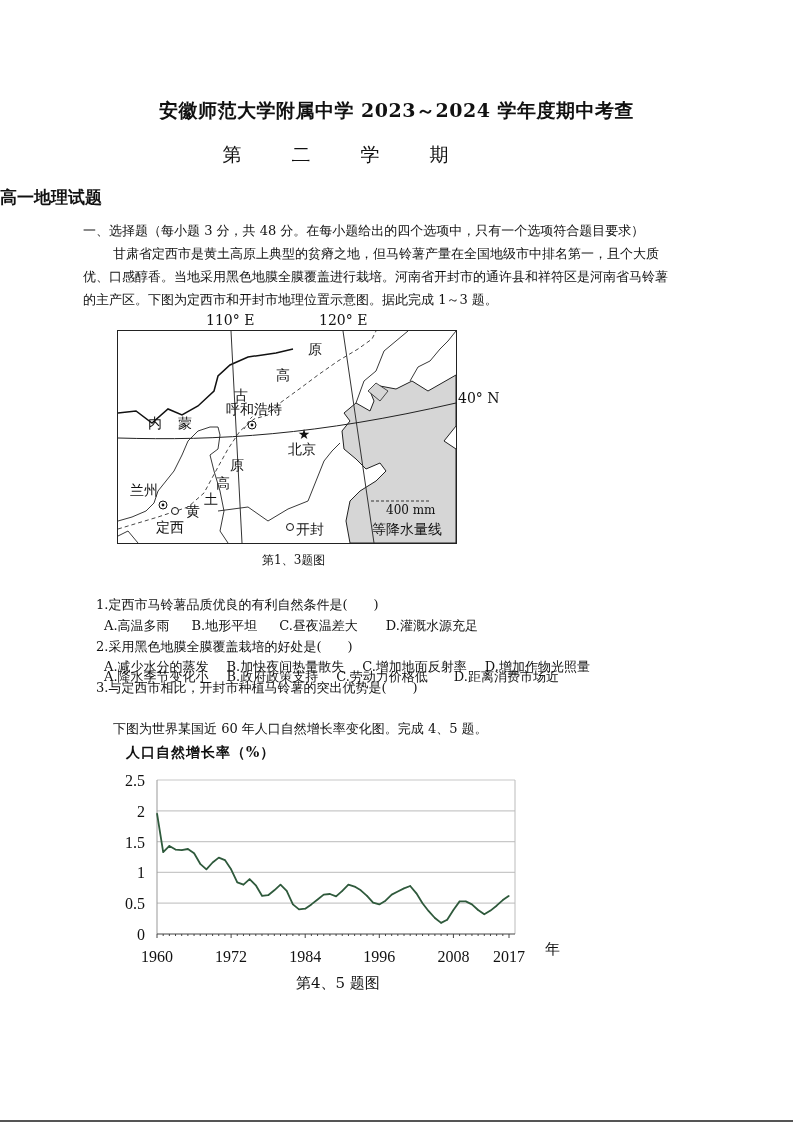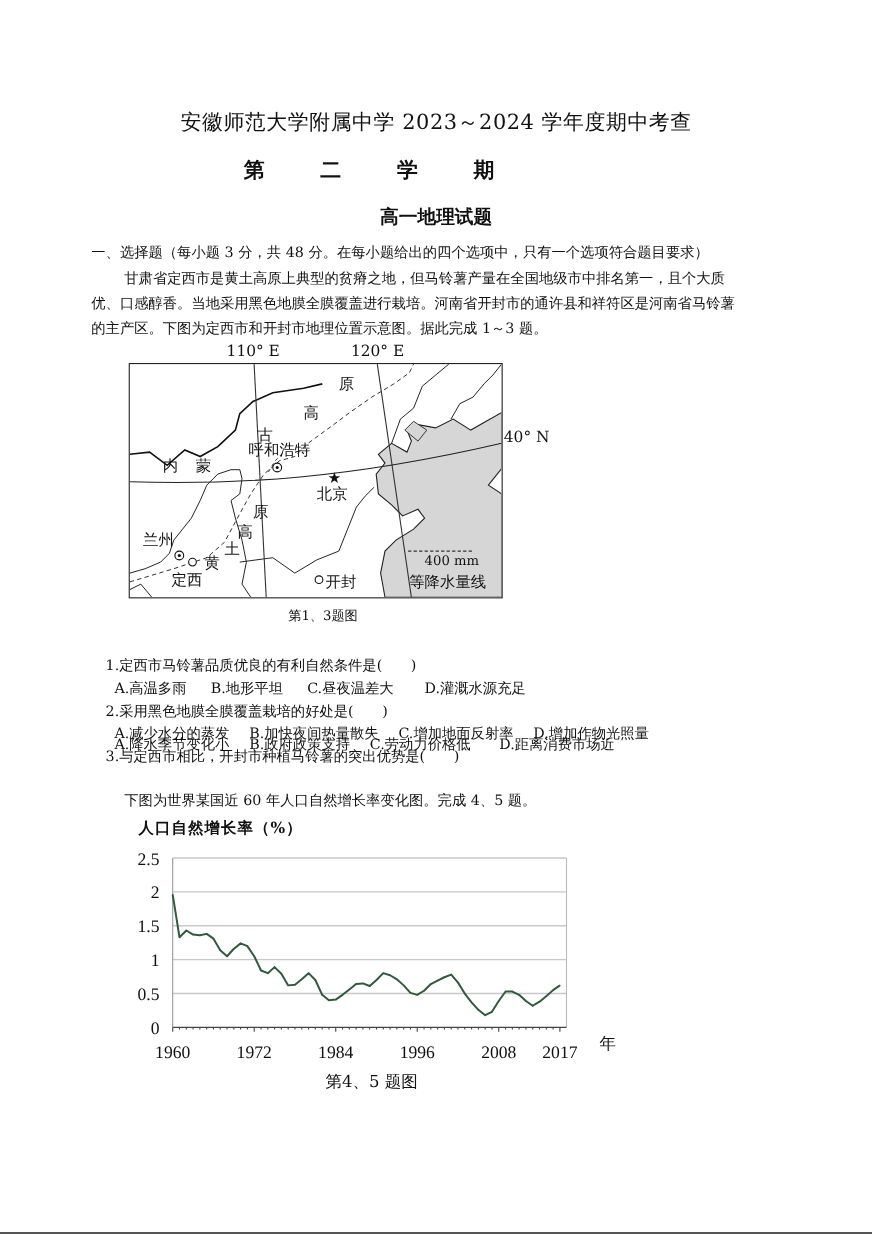--- a/index.html
+++ b/index.html
@@ -1,22 +1,22 @@
 <!DOCTYPE html>
 <html><head>
 <meta charset="utf-8">
 <style>
   html, body { margin: 0; padding: 0; background: #ffffff; }
   body { width: 793px; height: 1122px; position: relative; overflow: hidden;
          font-family: "DejaVu Serif", "Liberation Serif", serif; color: #111; }
   .abs { position: absolute; white-space: nowrap; }
-  .title1 { left: 0; width: 793px; top: 98px; text-align: center; font-size: 19px; font-weight: normal; letter-spacing: 0.5px; }
-  .title2 { left: 0; width: 671px; top: 142px; text-align: center; font-size: 19px; font-weight: bold; word-spacing: 0; }
+  .title1 { left: 0; width: 793px; top: 98px; text-align: center; font-size: 19px; font-weight: bold; letter-spacing: 0.5px; }
+  .title2 { left: 0; width: 671px; top: 142px; text-align: center; font-size: 19px; font-weight: normal; word-spacing: 0; }
   .title2 span { display: inline-block; margin: 0 22px; }
-  .title3 { left: 0; width: 793px; top: 186px; text-align: center; font-size: 17px; font-weight: bold; }
+  .title3 { left: 0; width: 793px; top: 186px; text-align: left; font-size: 17px; font-weight: bold; }
   .body { font-size: 13px; line-height: 23.5px; }
   .p-section { left: 83px; top: 219px; }
   .q { left: 96px; font-size: 13px; }
   .opt { left: 104px; font-size: 13px; word-spacing: 0; }
   .opt span { margin-right: 22px; }
   .caption { font-size: 12px; }
   .map-box { left: 117px; top: 330px; width: 338px; height: 212px; border: 1.2px solid #222; overflow: hidden; background: #fff; }
   .map-label { position: absolute; font-size: 14px; white-space: nowrap; }
   .chart-svg { position: absolute; left: 0; top: 0; }
   .bottom-rule { position: absolute; left: 0; top: 1120px; width: 793px; height: 2px; background: #555; }

